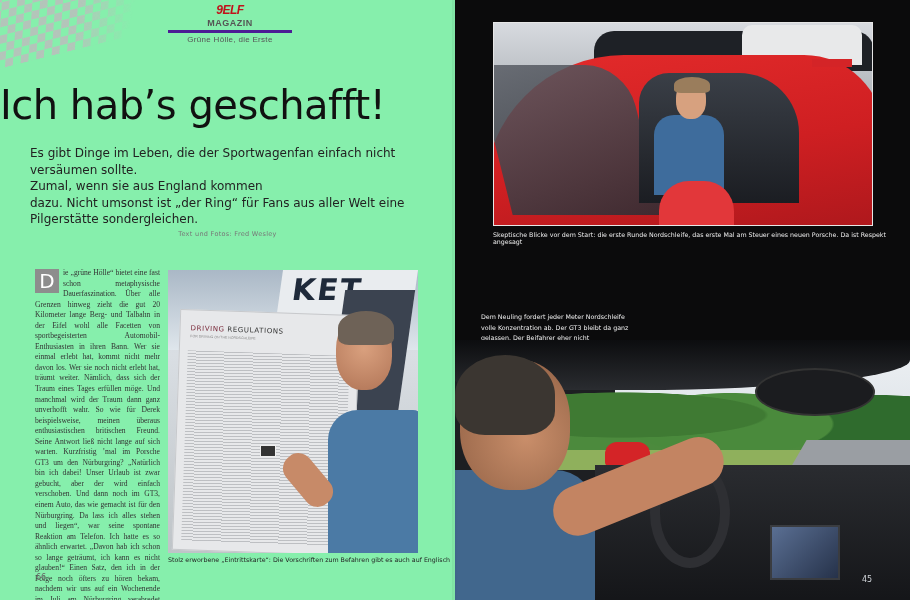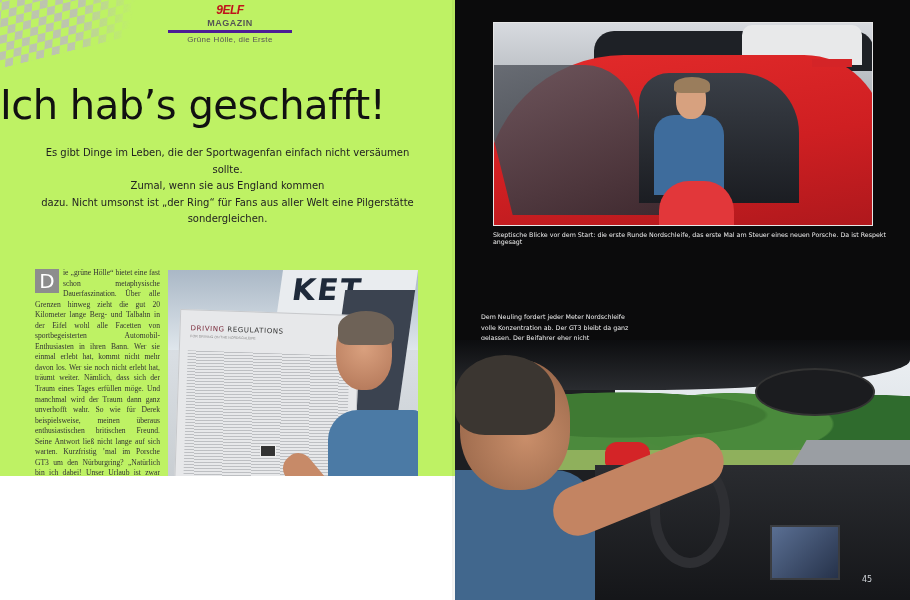--- a/index.html
+++ b/index.html
@@ -1,40 +1,40 @@
 <!DOCTYPE html>
 <html><head>
 <meta charset="utf-8">
 <style>
   * { margin:0; padding:0; box-sizing:border-box; }
   html, body { width:910px; height:600px; overflow:hidden; background:#fff; }
   body { position:relative; font-family:"Liberation Sans", sans-serif; }
 
   .spread { position:absolute; left:0; top:0; width:910px; height:600px; }
-  .page-left { position:absolute; left:0; top:0; width:455px; height:476px; background:#bef264; overflow:hidden; }
+  .page-left { position:absolute; left:0; top:0; width:455px; height:600px; background:#86efac; overflow:hidden; }
   .page-right { position:absolute; left:455px; top:0; width:455px; height:600px; background:#0b0b0c; overflow:hidden; }
 
   
   .checker { position:absolute; left:-10px; top:-30px; width:160px; height:80px; transform:rotate(-14deg) skewX(-18deg);
     background-image:
       linear-gradient(45deg, #bdbdbd 25%, transparent 25%, transparent 75%, #bdbdbd 75%),
       linear-gradient(45deg, #bdbdbd 25%, transparent 25%, transparent 75%, #bdbdbd 75%);
     background-size:16px 16px; background-position:0 0, 8px 8px; opacity:.85;
     -webkit-mask-image: linear-gradient(100deg, #000 0%, #000 55%, transparent 90%);
             mask-image: linear-gradient(100deg, #000 0%, #000 55%, transparent 90%);
   }
 
   .masthead { position:absolute; left:168px; top:4px; width:124px; text-align:center; }
   .logo { font-family:"Liberation Sans", sans-serif; font-style:italic; font-weight:bold; font-size:12px; color:#c0131b; letter-spacing:-0.5px; line-height:12px; }
   .section { font-size:9px; font-weight:bold; color:#555; letter-spacing:0.5px; margin-top:2px; padding-bottom:2px; border-bottom:3px solid #4c1d95; }
   .kicker { font-size:8px; color:#555; margin-top:2px; letter-spacing:0.3px; }
 
   .headline { position:absolute; left:0; top:82px; width:455px; font-size:40px; color:#111; font-family:"DejaVu Sans", sans-serif; font-weight:normal; letter-spacing:-0.5px; }
 
-  .intro { position:absolute; left:30px; top:145px; width:395px; text-align:center; font-size:10px; line-height:16.5px; color:#222; font-family:"DejaVu Sans", sans-serif; }
+  .intro { position:absolute; left:30px; top:145px; width:395px; text-align:left; font-size:12px; line-height:16.5px; color:#222; font-family:"DejaVu Sans", sans-serif; }
   .credit { position:absolute; left:0; top:230px; width:455px; text-align:center; font-size:6.5px; color:#777; font-family:"DejaVu Sans", sans-serif; letter-spacing:0.3px; }
 
   .body-col { position:absolute; left:35px; top:268px; width:125px; font-family:"Liberation Serif", serif; font-size:7.6px; line-height:10.55px; color:#333; text-align:justify; hyphens:auto; }
   .dropcap { float:left; width:24px; height:24px; margin:1px 4px 0 0; background:#8d8d8d; color:#fff; font-family:"DejaVu Sans", sans-serif; font-size:20px; line-height:24px; text-align:center; }
 
   .page-num-left { position:absolute; left:36px; top:573px; font-size:8px; color:#666; font-family:"DejaVu Sans", sans-serif; }
 
   
   .photo-left { position:absolute; left:168px; top:270px; width:250px; height:283px; overflow:hidden;
     background:linear-gradient(180deg,#c9d4dd 0%, #d9dee3 30%, #bfc4c8 100%); }
@@ -115,20 +115,21 @@
     </div>
 
     <h1 class="headline">Ich hab’s geschafft!</h1>
 
     <div class="intro">
       <div>Es gibt Dinge im Leben, die der Sportwagenfan einfach nicht versäumen sollte.</div>
       <div>Zumal, wenn sie aus England kommen</div>
       <div>dazu. Nicht umsonst ist „der Ring“ für Fans aus aller Welt eine Pilgerstätte sondergleichen.</div>
     </div>
 
+    <div class="credit">Text und Fotos: Fred Wesley</div>
 
     <div class="body-col">
       <p><span class="dropcap">D</span><span>ie „grüne Hölle“ bietet eine fast schon metaphysische Dauerfaszination. Über alle Grenzen hinweg zieht die gut 20 Kilometer lange Berg- und Talbahn in der Eifel wohl alle Facetten von sportbegeisterten Automobil-Enthusiasten in ihren Bann. Wer sie einmal erlebt hat, kommt nicht mehr davon los. Wer sie noch nicht erlebt hat, träumt weiter. Nämlich, dass sich der Traum eines Tages erfüllen möge. Und manchmal wird der Traum dann ganz unverhofft wahr. So wie für Derek beispielsweise, meinen überaus enthusiastischen britischen Freund. Seine Antwort ließ nicht lange auf sich warten. Kurzfristig ’mal im Porsche GT3 um den Nürburgring? „Natürlich bin ich dabei! Unser Urlaub ist zwar gebucht, aber der wird einfach verschoben. Und dann noch im GT3, einem Auto, das wie gemacht ist für den Nürburgring. Da lass ich alles stehen und liegen“, war seine spontane Reaktion am Telefon. Ich hatte es so ähnlich erwartet. „Davon hab ich schon so lange geträumt, ich kann es nicht glauben!“ Einen Satz, den ich in der Folge noch öfters zu hören bekam, nachdem wir uns auf ein Wochenende im Juli am Nürburgring verabredet hatten. Hierher in die tiefste Eifel-Provinz pilgern Fans aus aller Welt.</span></p>
 
     </div>
 
     <div class="photo-left">
       <div class="pl-sky"></div>
       <div class="pl-building">
         <div class="letters">KET</div>

